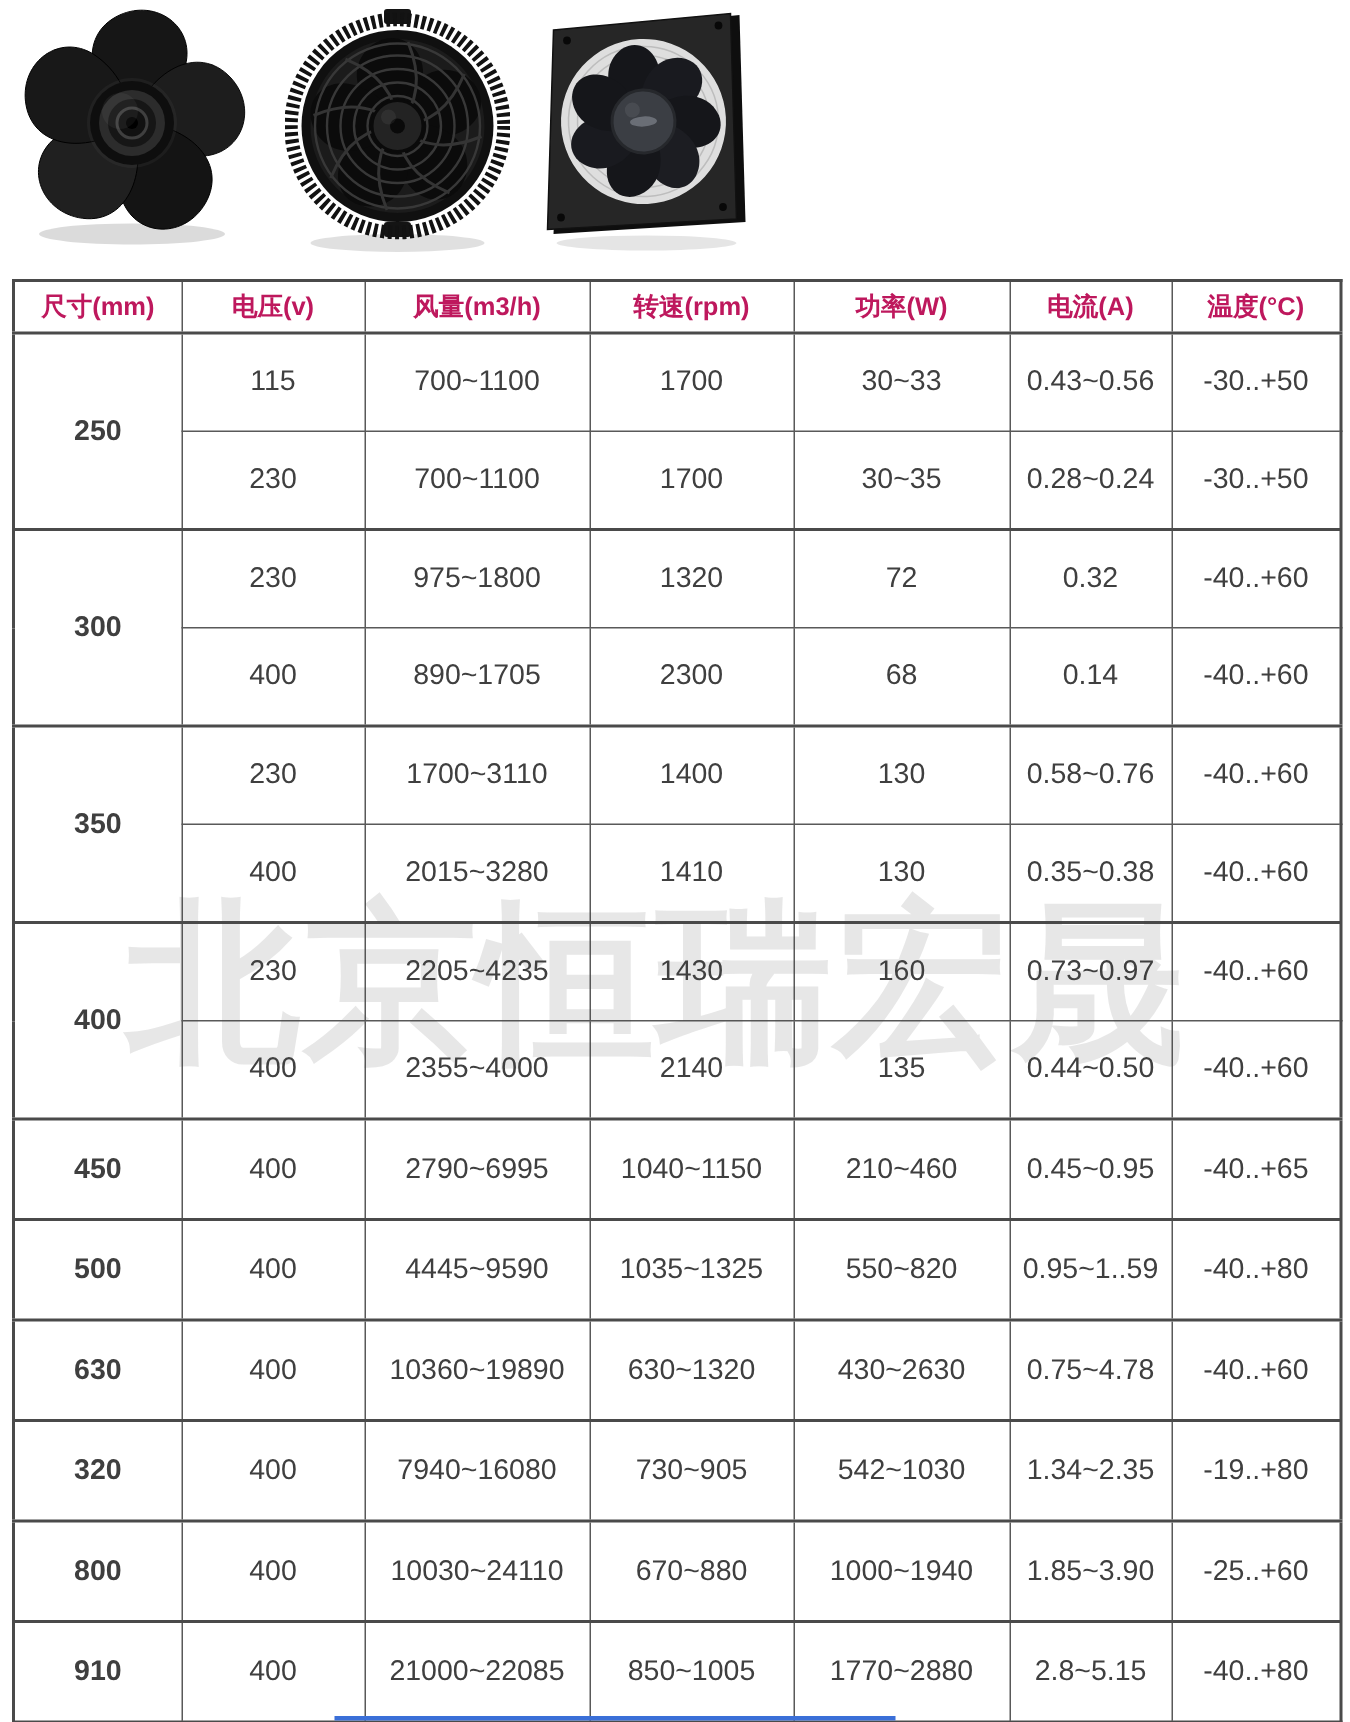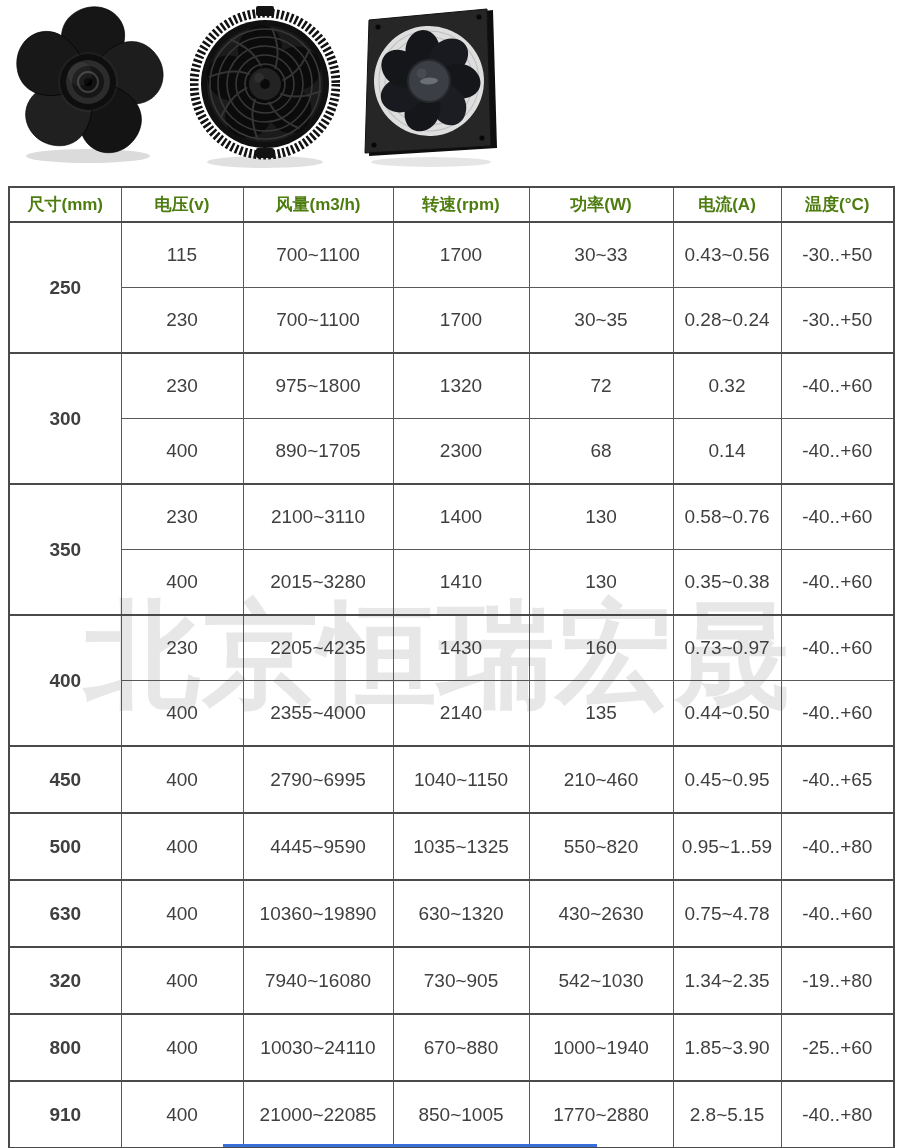--- a/index.html
+++ b/index.html
@@ -17,21 +17,21 @@
   .table-wrap{position:absolute;top:186px;left:8px;z-index:2;}
   table.spec{
     border-collapse:collapse;table-layout:fixed;width:885px;
     border:2px solid #4a4a4a;background:transparent;
   }
   table.spec th,table.spec td{
     border:1px solid #595959;text-align:center;vertical-align:middle;
     padding:0 2px;overflow:hidden;white-space:nowrap;
   }
   table.spec th{
-    height:33px;font-size:17px;font-weight:600;color:#4d7c0f;background:#ffffff;
+    height:33px;font-size:17px;font-weight:600;color:#be185d;background:#ffffff;
   }
   table.spec td{font-size:19px;color:#3f3f3f;}
   tr.sub td{height:64px;}
   tr.single td{height:65px;}
   tr.group-start td{border-top:2px solid #4a4a4a;}
   td.size-cell{font-size:19px;color:#3f3f3f;font-weight:bold;}
   
   .watermark{
     position:absolute;top:578px;left:84px;z-index:3;pointer-events:none;
     font-size:116px;font-weight:700;letter-spacing:2px;white-space:nowrap;
@@ -200,21 +200,21 @@
           <td>400</td>
           <td>890~1705</td>
           <td>2300</td>
           <td>68</td>
           <td>0.14</td>
           <td>-40..+60</td>
         </tr>
         <tr class="sub group-start">
           <td rowspan="2" class="size-cell">350</td>
           <td>230</td>
-          <td>2100~3110</td>
+          <td>1700~3110</td>
           <td>1400</td>
           <td>130</td>
           <td>0.58~0.76</td>
           <td>-40..+60</td>
         </tr>
         <tr class="sub">
           <td>400</td>
           <td>2015~3280</td>
           <td>1410</td>
           <td>130</td>

